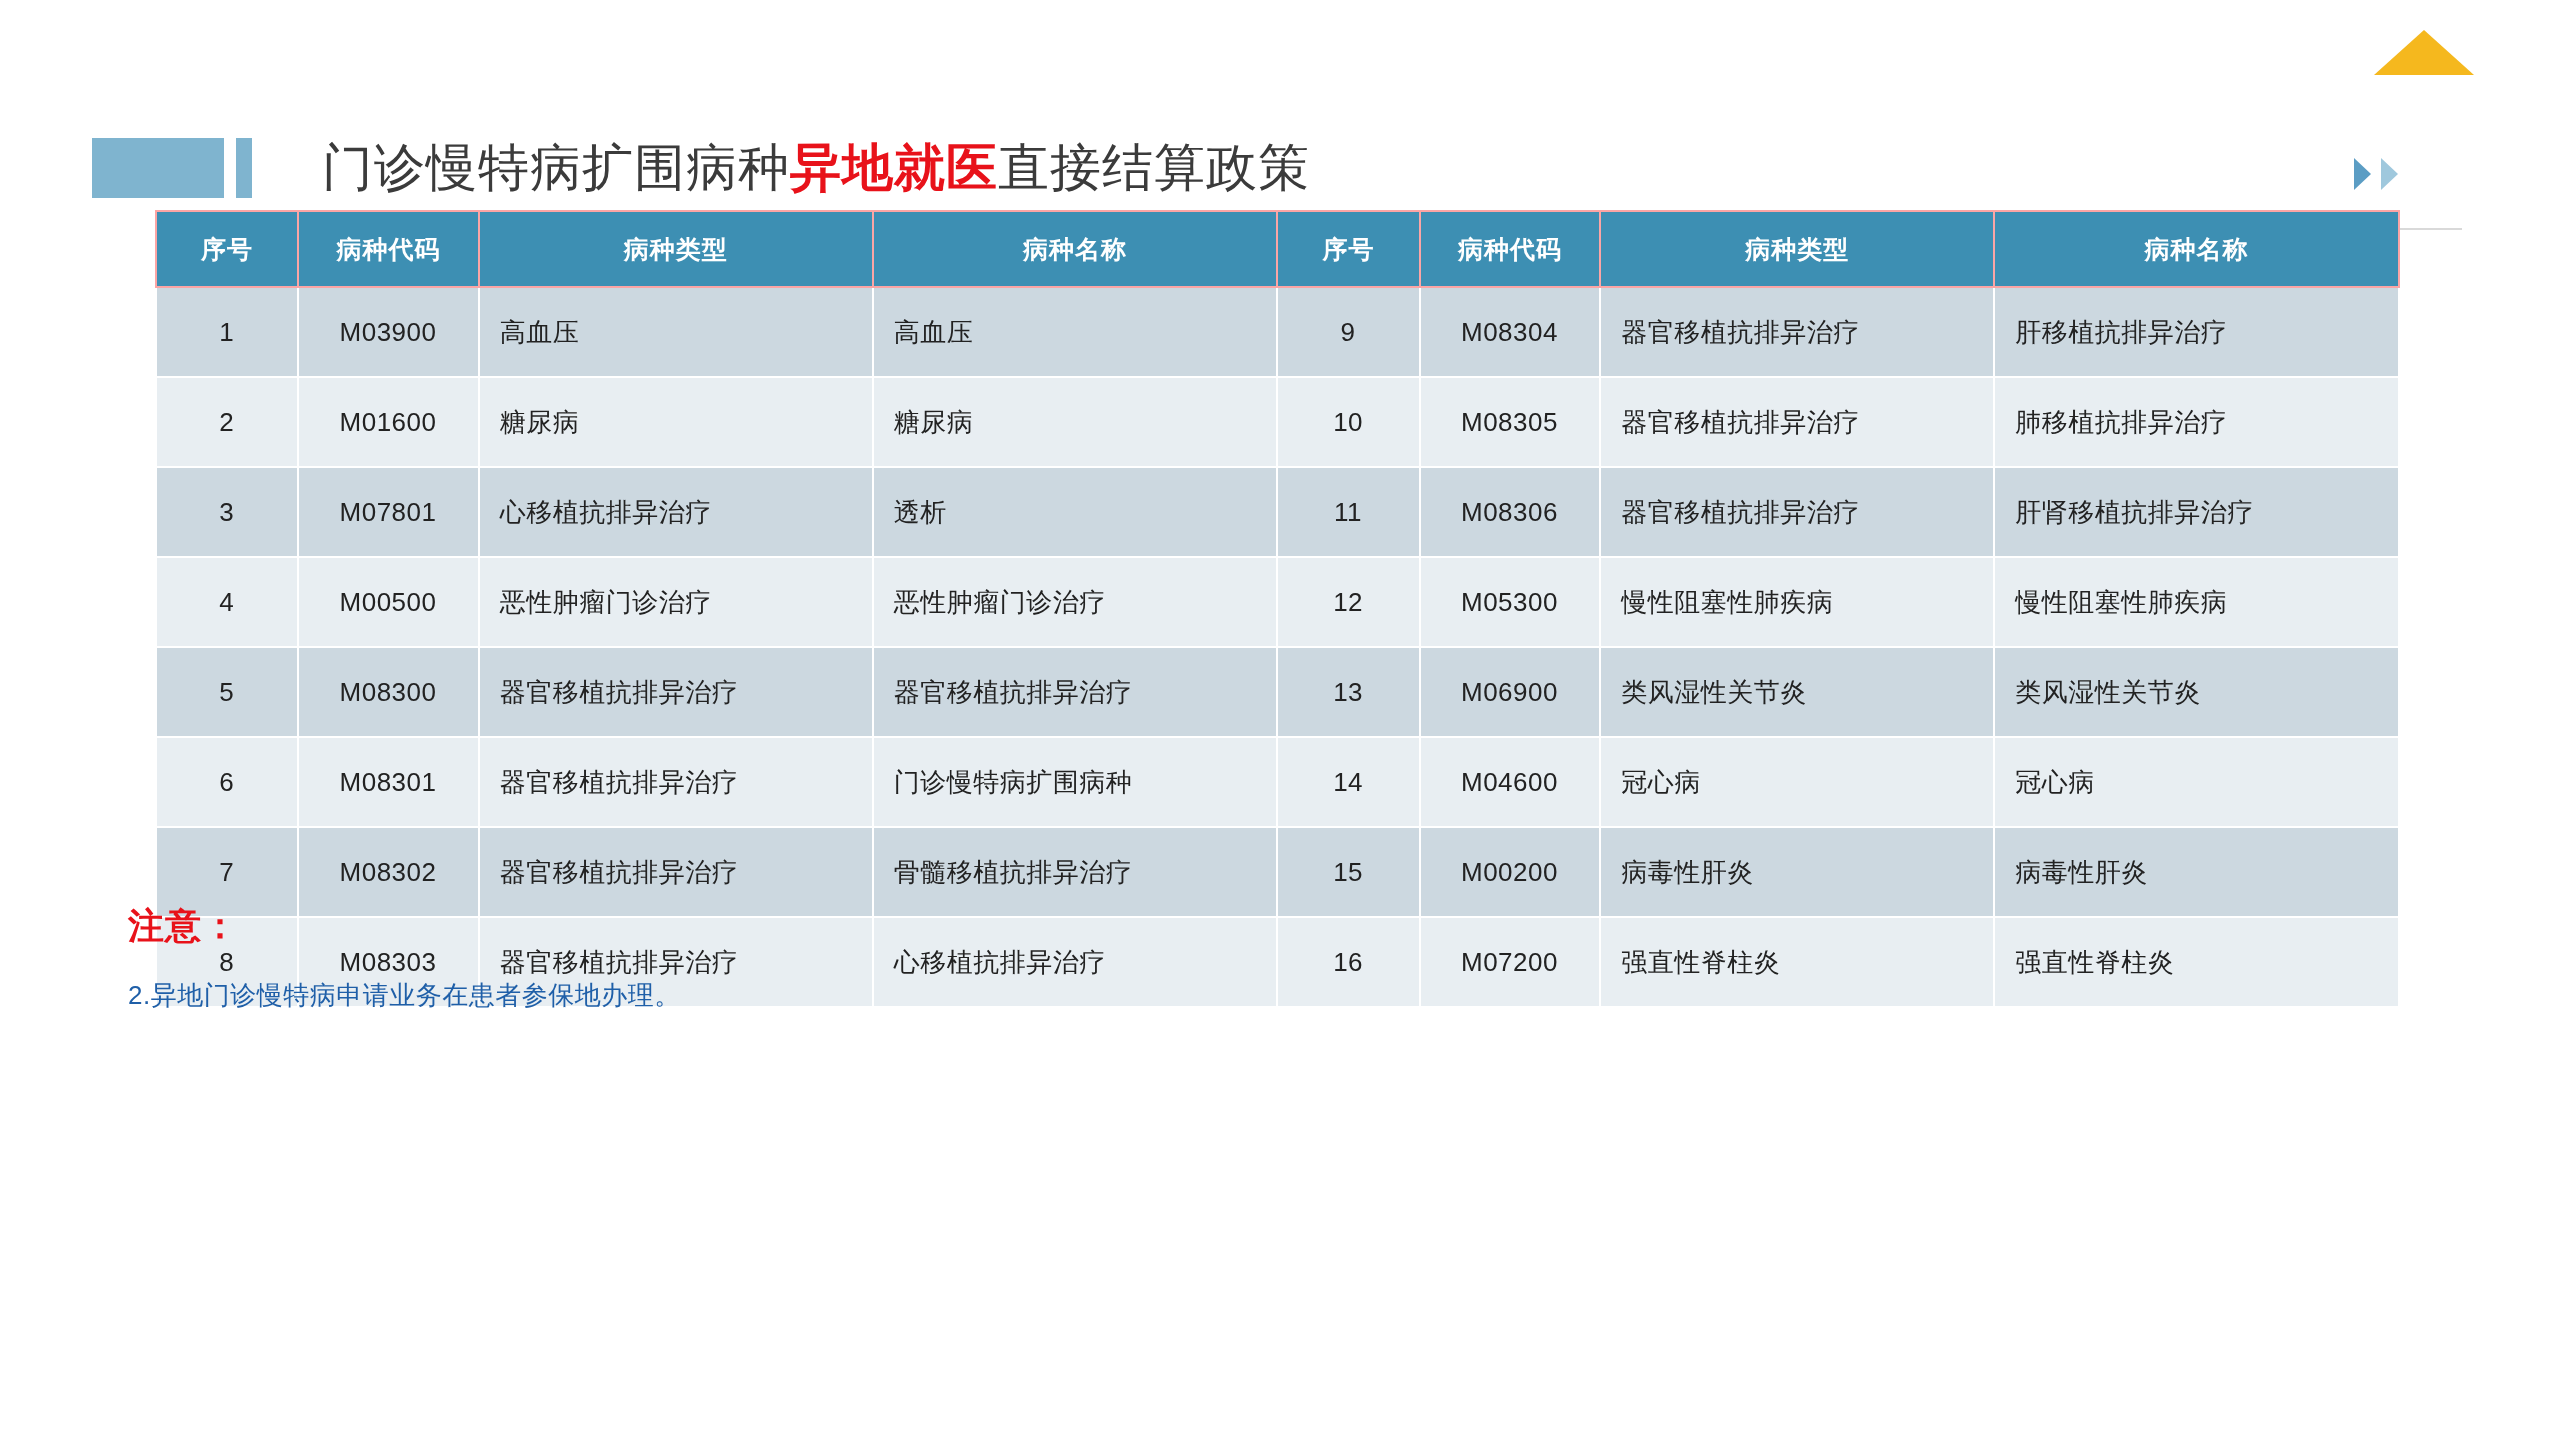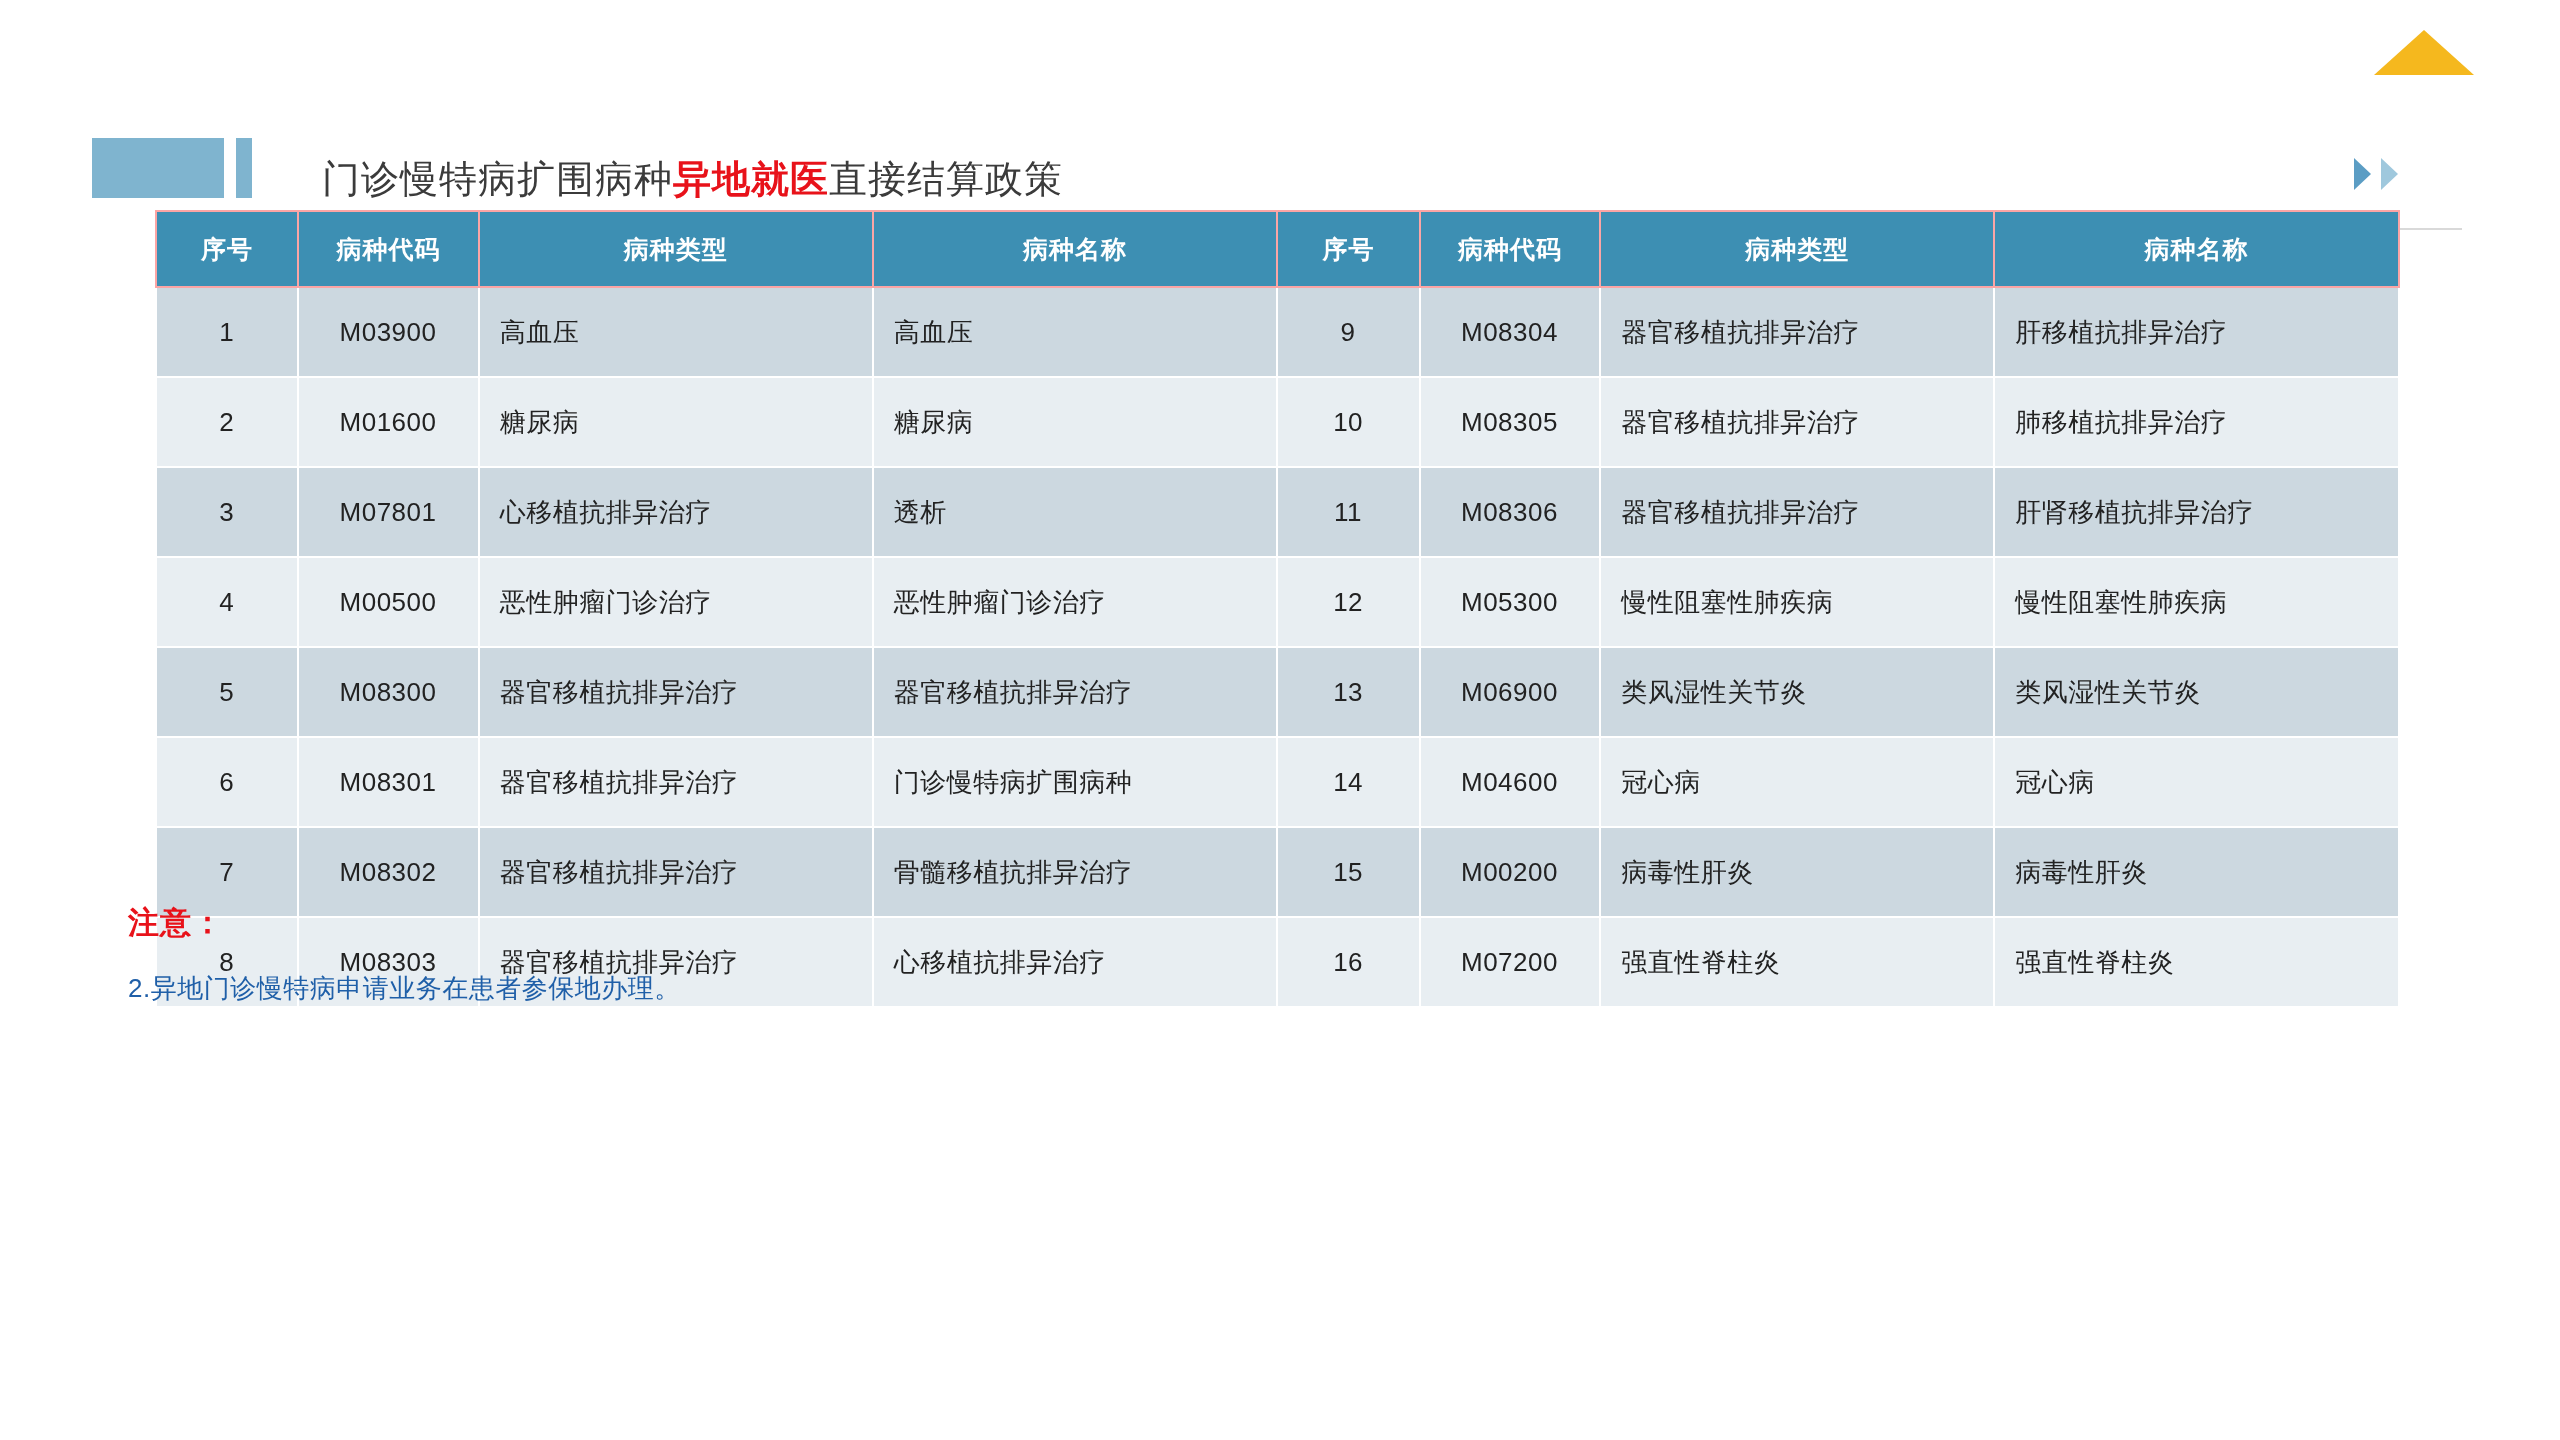--- a/index.html
+++ b/index.html
@@ -36,22 +36,22 @@
     position: absolute;
     left: 236px;
     top: 76px;
     width: 16px;
     height: 60px;
     background: #7fb4cf;
   }
   .header-title {
     position: absolute;
     left: 322px;
-    top: 92px;
-    font-size: 38px;
+    top: 72px;
+    font-size: 51px;
     letter-spacing: 1px;
     color: #3b3b3b;
     white-space: nowrap;
   }
   .header-title .hl {
     color: #e8121a;
     font-weight: bold;
   }
   .header-rule {
     position: absolute;
@@ -131,21 +131,21 @@
 
   
   .notes {
     position: absolute;
     left: 128px;
     top: 902px;
     width: 2300px;
   }
   .notes-title {
     color: #e8121a;
-    font-size: 31px;
+    font-size: 36px;
     font-weight: bold;
     letter-spacing: 1px;
     margin-bottom: 18px;
   }
   .note-line {
     color: #1f5fa8;
     font-size: 26px;
     line-height: 52px;
     letter-spacing: 0.5px;
   }

